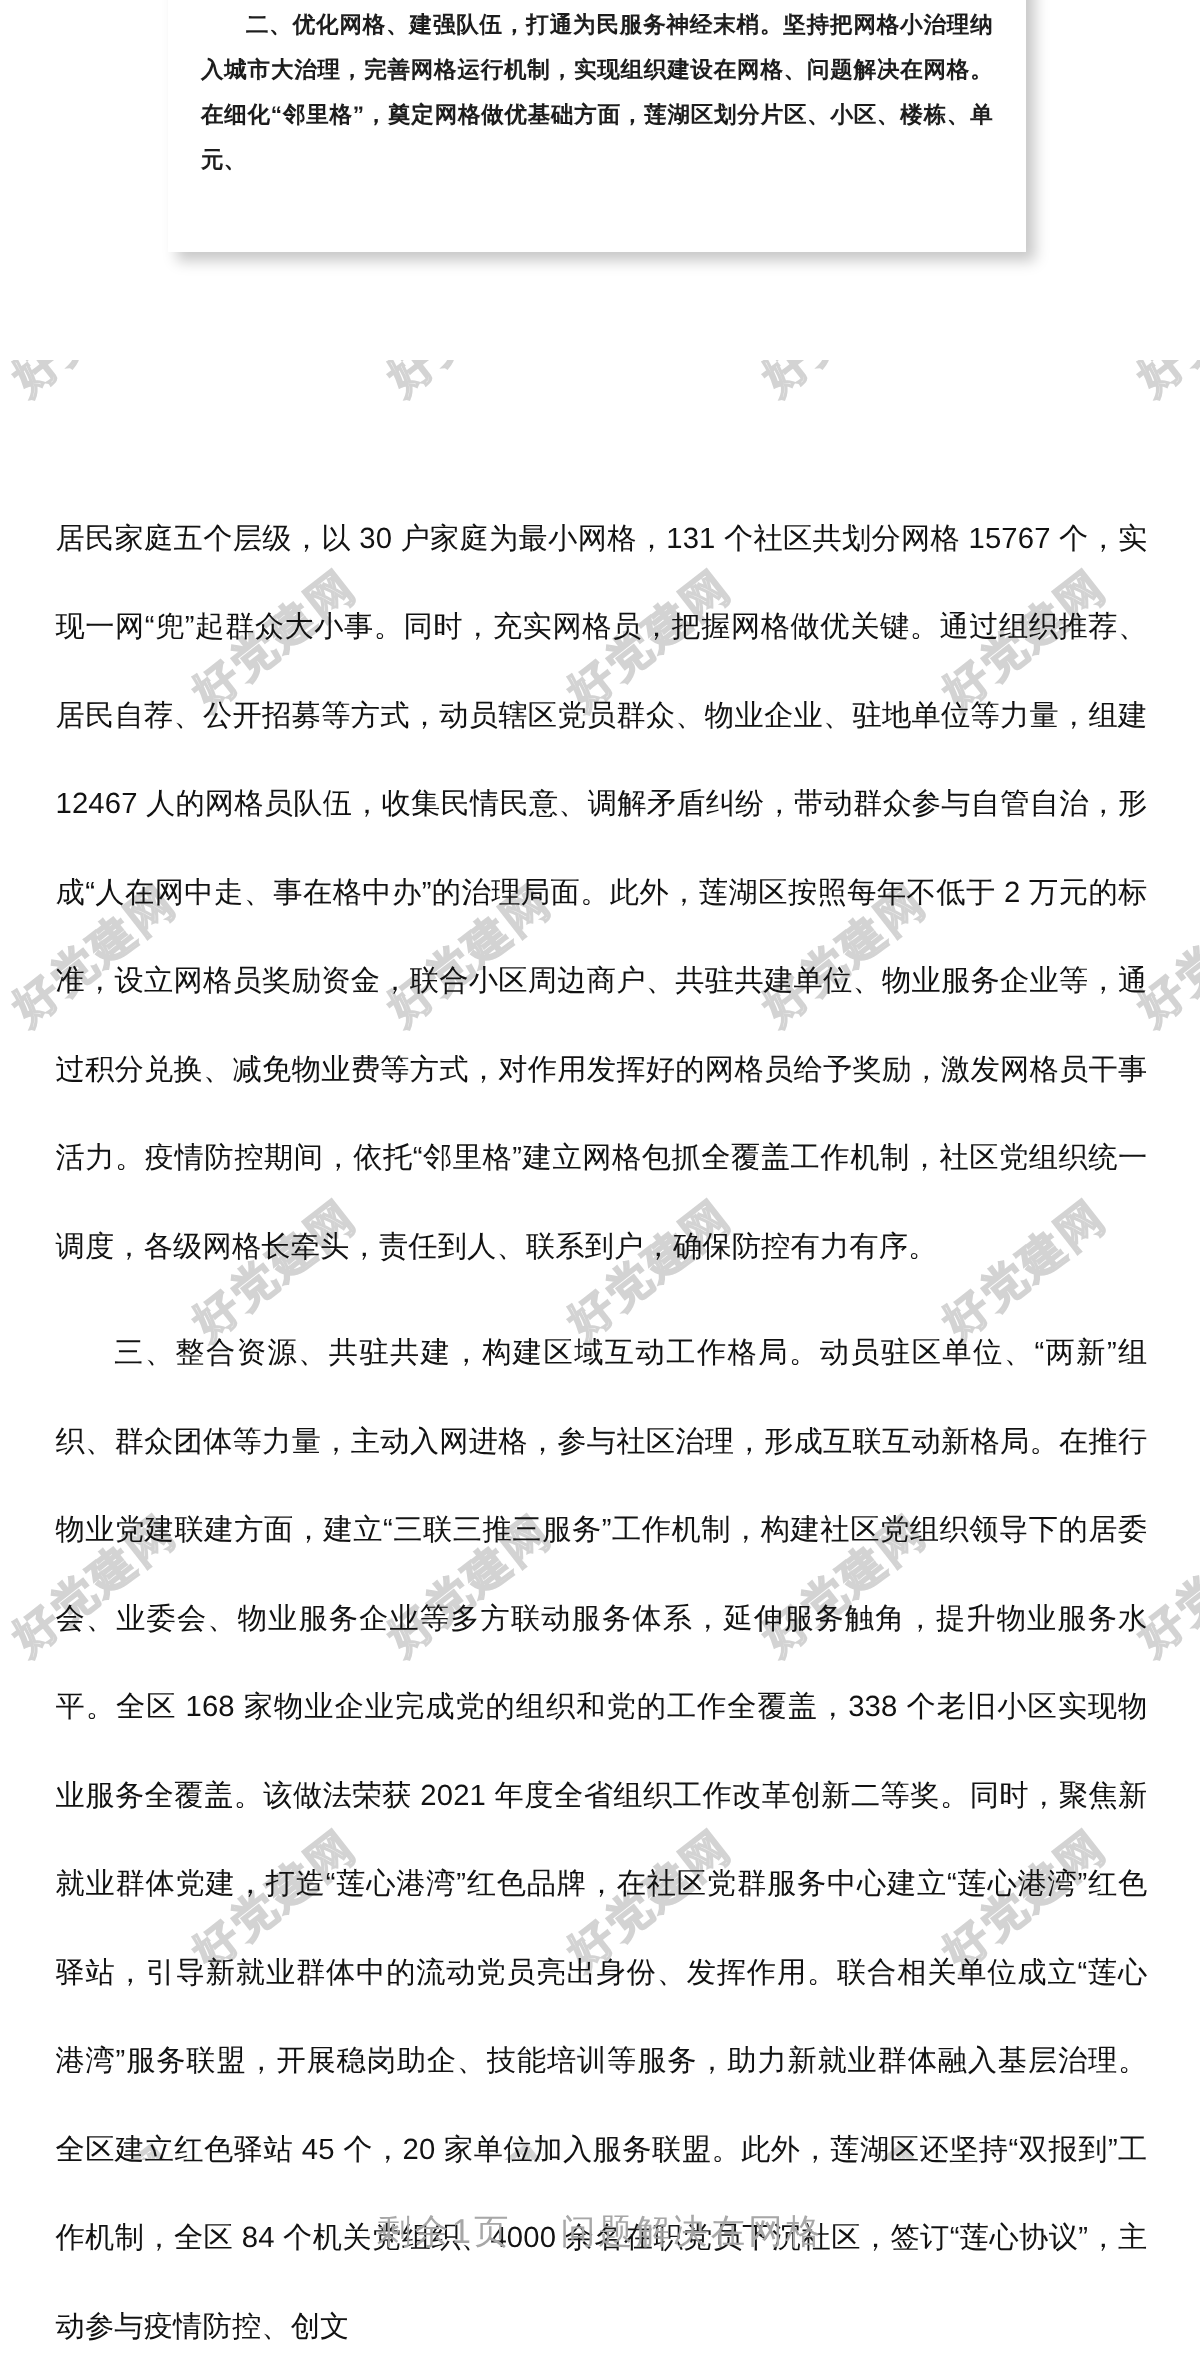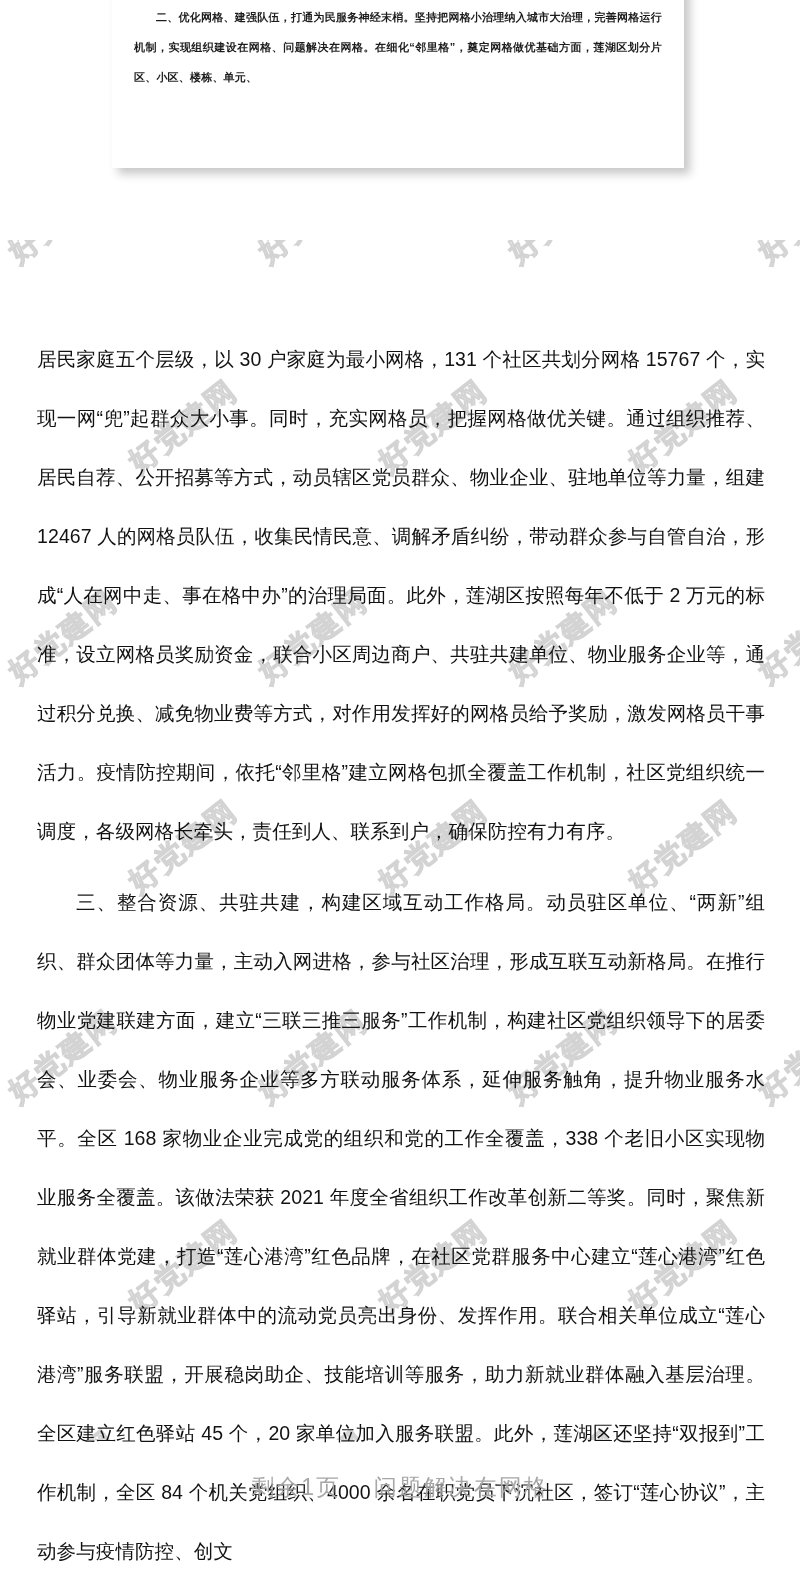--- a/index.html
+++ b/index.html
@@ -24,21 +24,21 @@
     width: 572px;
     height: 222px;
     background: #ffffff;
     box-shadow: 6px 6px 9px rgba(0,0,0,0.22);
     box-sizing: border-box;
     padding: 56px 22px 0 22px;
     overflow: hidden;
   }
   #preview-card .card-par {
     margin: 0;
-    font-size: 11px;
+    font-size: 15px;
     line-height: 30px;
     text-align: justify;
     text-justify: inter-ideograph;
     letter-spacing: 0.2px;
     text-indent: 2em;
     color: #1d1d1d;
     font-weight: 600;
   }
 
   

